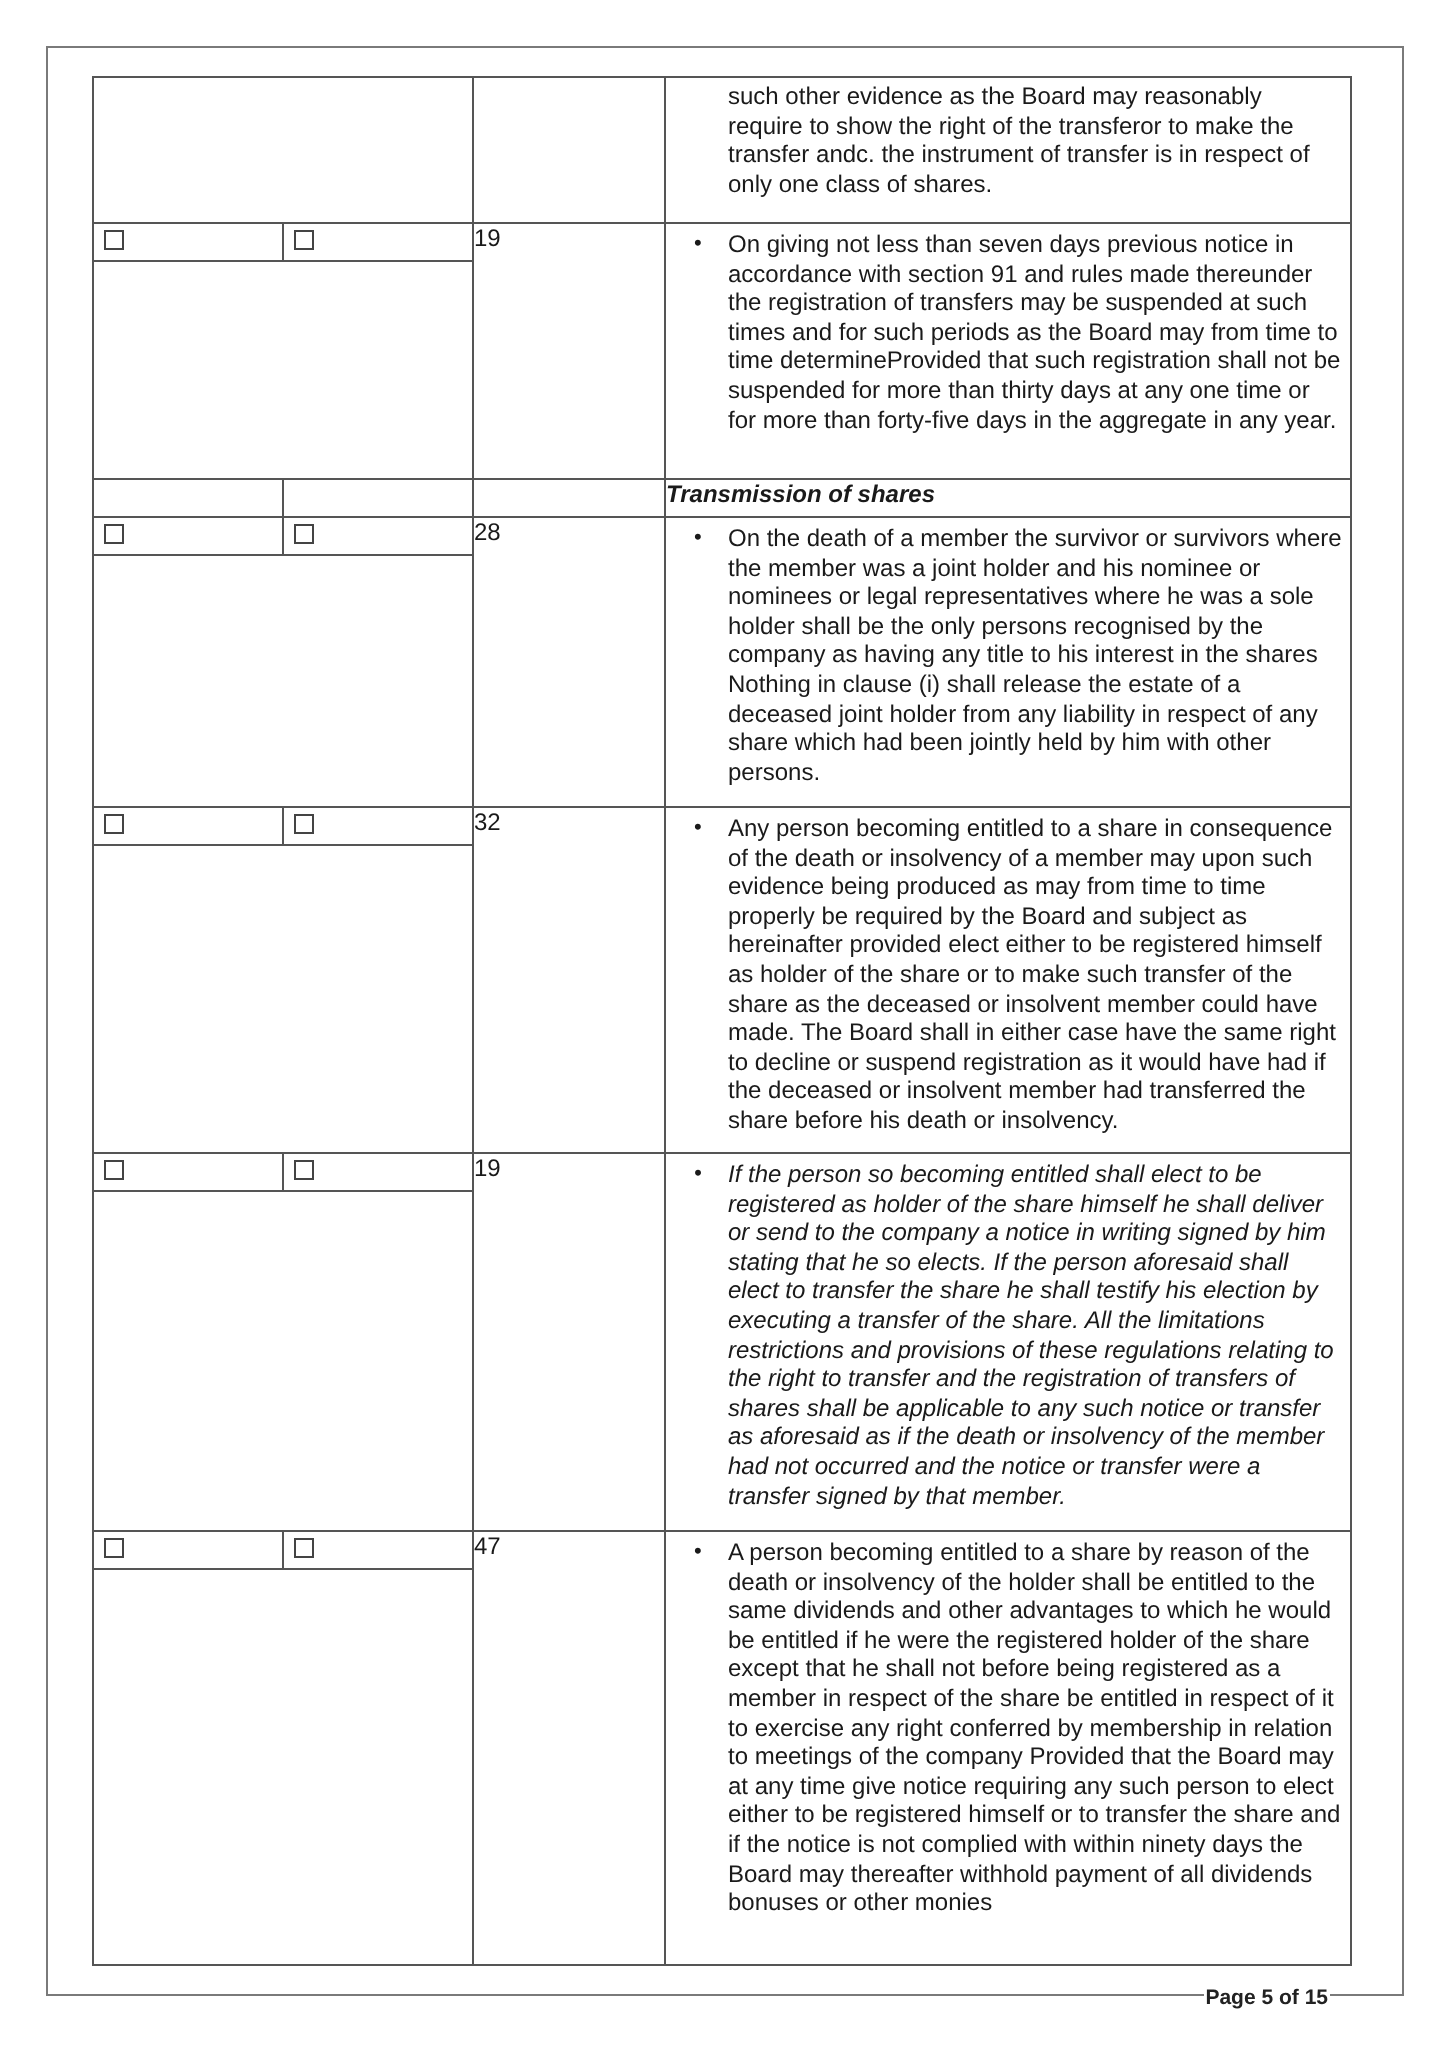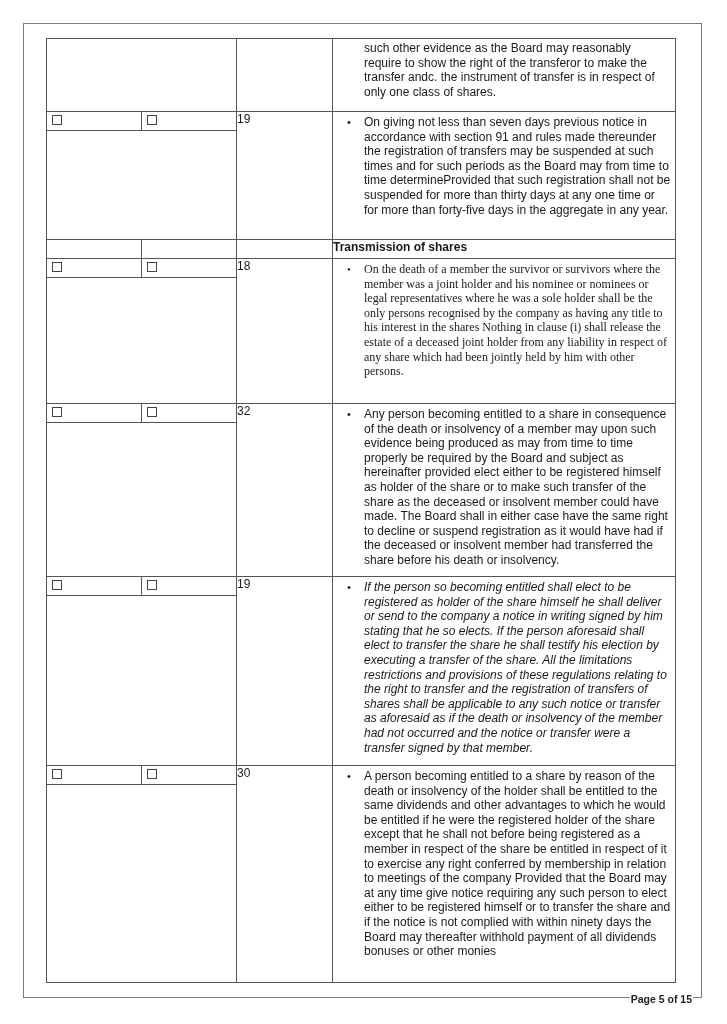--- a/index.html
+++ b/index.html
@@ -13,22 +13,22 @@
   col.c1 { width: 95px; } col.c2 { width: 95px; } col.c3 { width: 96px; } col.c4 { width: 343px; }
   .cb-cell { height: 18px; position: relative; }
   .checkbox { position: absolute; left: 5px; top: 3px; width: 10px; height: 10px;
               border: 1px solid #444; box-sizing: border-box; background: #fff; }
   td.num { vertical-align: middle; padding-left: 4px; }
   .clause { padding: 3px 4px 0 6px; }
   .clause ul { margin: 0; padding-left: 25px; list-style: none; }
   .clause li { position: relative; }
   .clause li::before { content: "\2022"; position: absolute; left: -17px; top: 0; font-size: 11px; }
   .clause p.cont { margin: 0; padding-left: 25px; }
-  .heading { font-weight: bold; padding: 2px 4px 0 2px; }
-  .page-num { position: absolute; right: 34px; top: 993px; font-size: 10.5px; font-weight: bold;
+  .heading { font-weight: bold; font-style: italic; padding: 2px 4px 0 2px; }
+  .page-num { position: absolute; right: 62px; top: 993px; font-size: 10.5px; font-weight: bold;
               color: #222; background: #fff; padding: 0 1px; }
 </style>
 </head>
 <body>
 
 <div class="page-border"></div>
 
 <table class="doc">
   <colgroup>
       <col class="c1">
@@ -75,23 +75,23 @@
       <td class="heading">Transmission of shares</td>
     </tr>
 
     <tr>
       <td class="cb-cell">
           <span class="checkbox"></span>
         </td>
       <td class="cb-cell">
           <span class="checkbox"></span>
         </td>
-      <td rowspan="2" class="num">18</td>
+      <td rowspan="2" class="num">28</td>
       <td rowspan="2">
-        <div class="clause" style="height:141px;font-family:Liberation Serif, serif;">
+        <div class="clause" style="height:141px;">
             <ul>
               <li>On the death of a member the survivor or survivors where the member was a joint holder and his nominee or nominees or legal representatives where he was a sole holder shall be the only persons recognised by the company as having any title to his interest in the shares Nothing in clause (i) shall release the estate of a deceased joint holder from any liability in respect of any share which had been jointly held by him with other persons.</li>
             </ul>
           </div>
       </td>
     </tr>
     <tr>
       <td colspan="2"></td>
     </tr>
 
@@ -135,21 +135,21 @@
       <td colspan="2"></td>
     </tr>
 
     <tr>
       <td class="cb-cell">
           <span class="checkbox"></span>
         </td>
       <td class="cb-cell">
           <span class="checkbox"></span>
         </td>
-      <td rowspan="2" class="num">30</td>
+      <td rowspan="2" class="num">47</td>
       <td rowspan="2">
         <div class="clause" style="height:213px;">
             <ul>
               <li>A person becoming entitled to a share by reason of the death or insolvency of the holder shall be entitled to the same dividends and other advantages to which he would be entitled if he were the registered holder of the share except that he shall not before being registered as a member in respect of the share be entitled in respect of it to exercise any right conferred by membership in relation to meetings of the company Provided that the Board may at any time give notice requiring any such person to elect either to be registered himself or to transfer the share and if the notice is not complied with within ninety days the Board may thereafter withhold payment of all dividends bonuses or other monies</li>
             </ul>
           </div>
       </td>
     </tr>
     <tr>
       <td colspan="2"></td>

